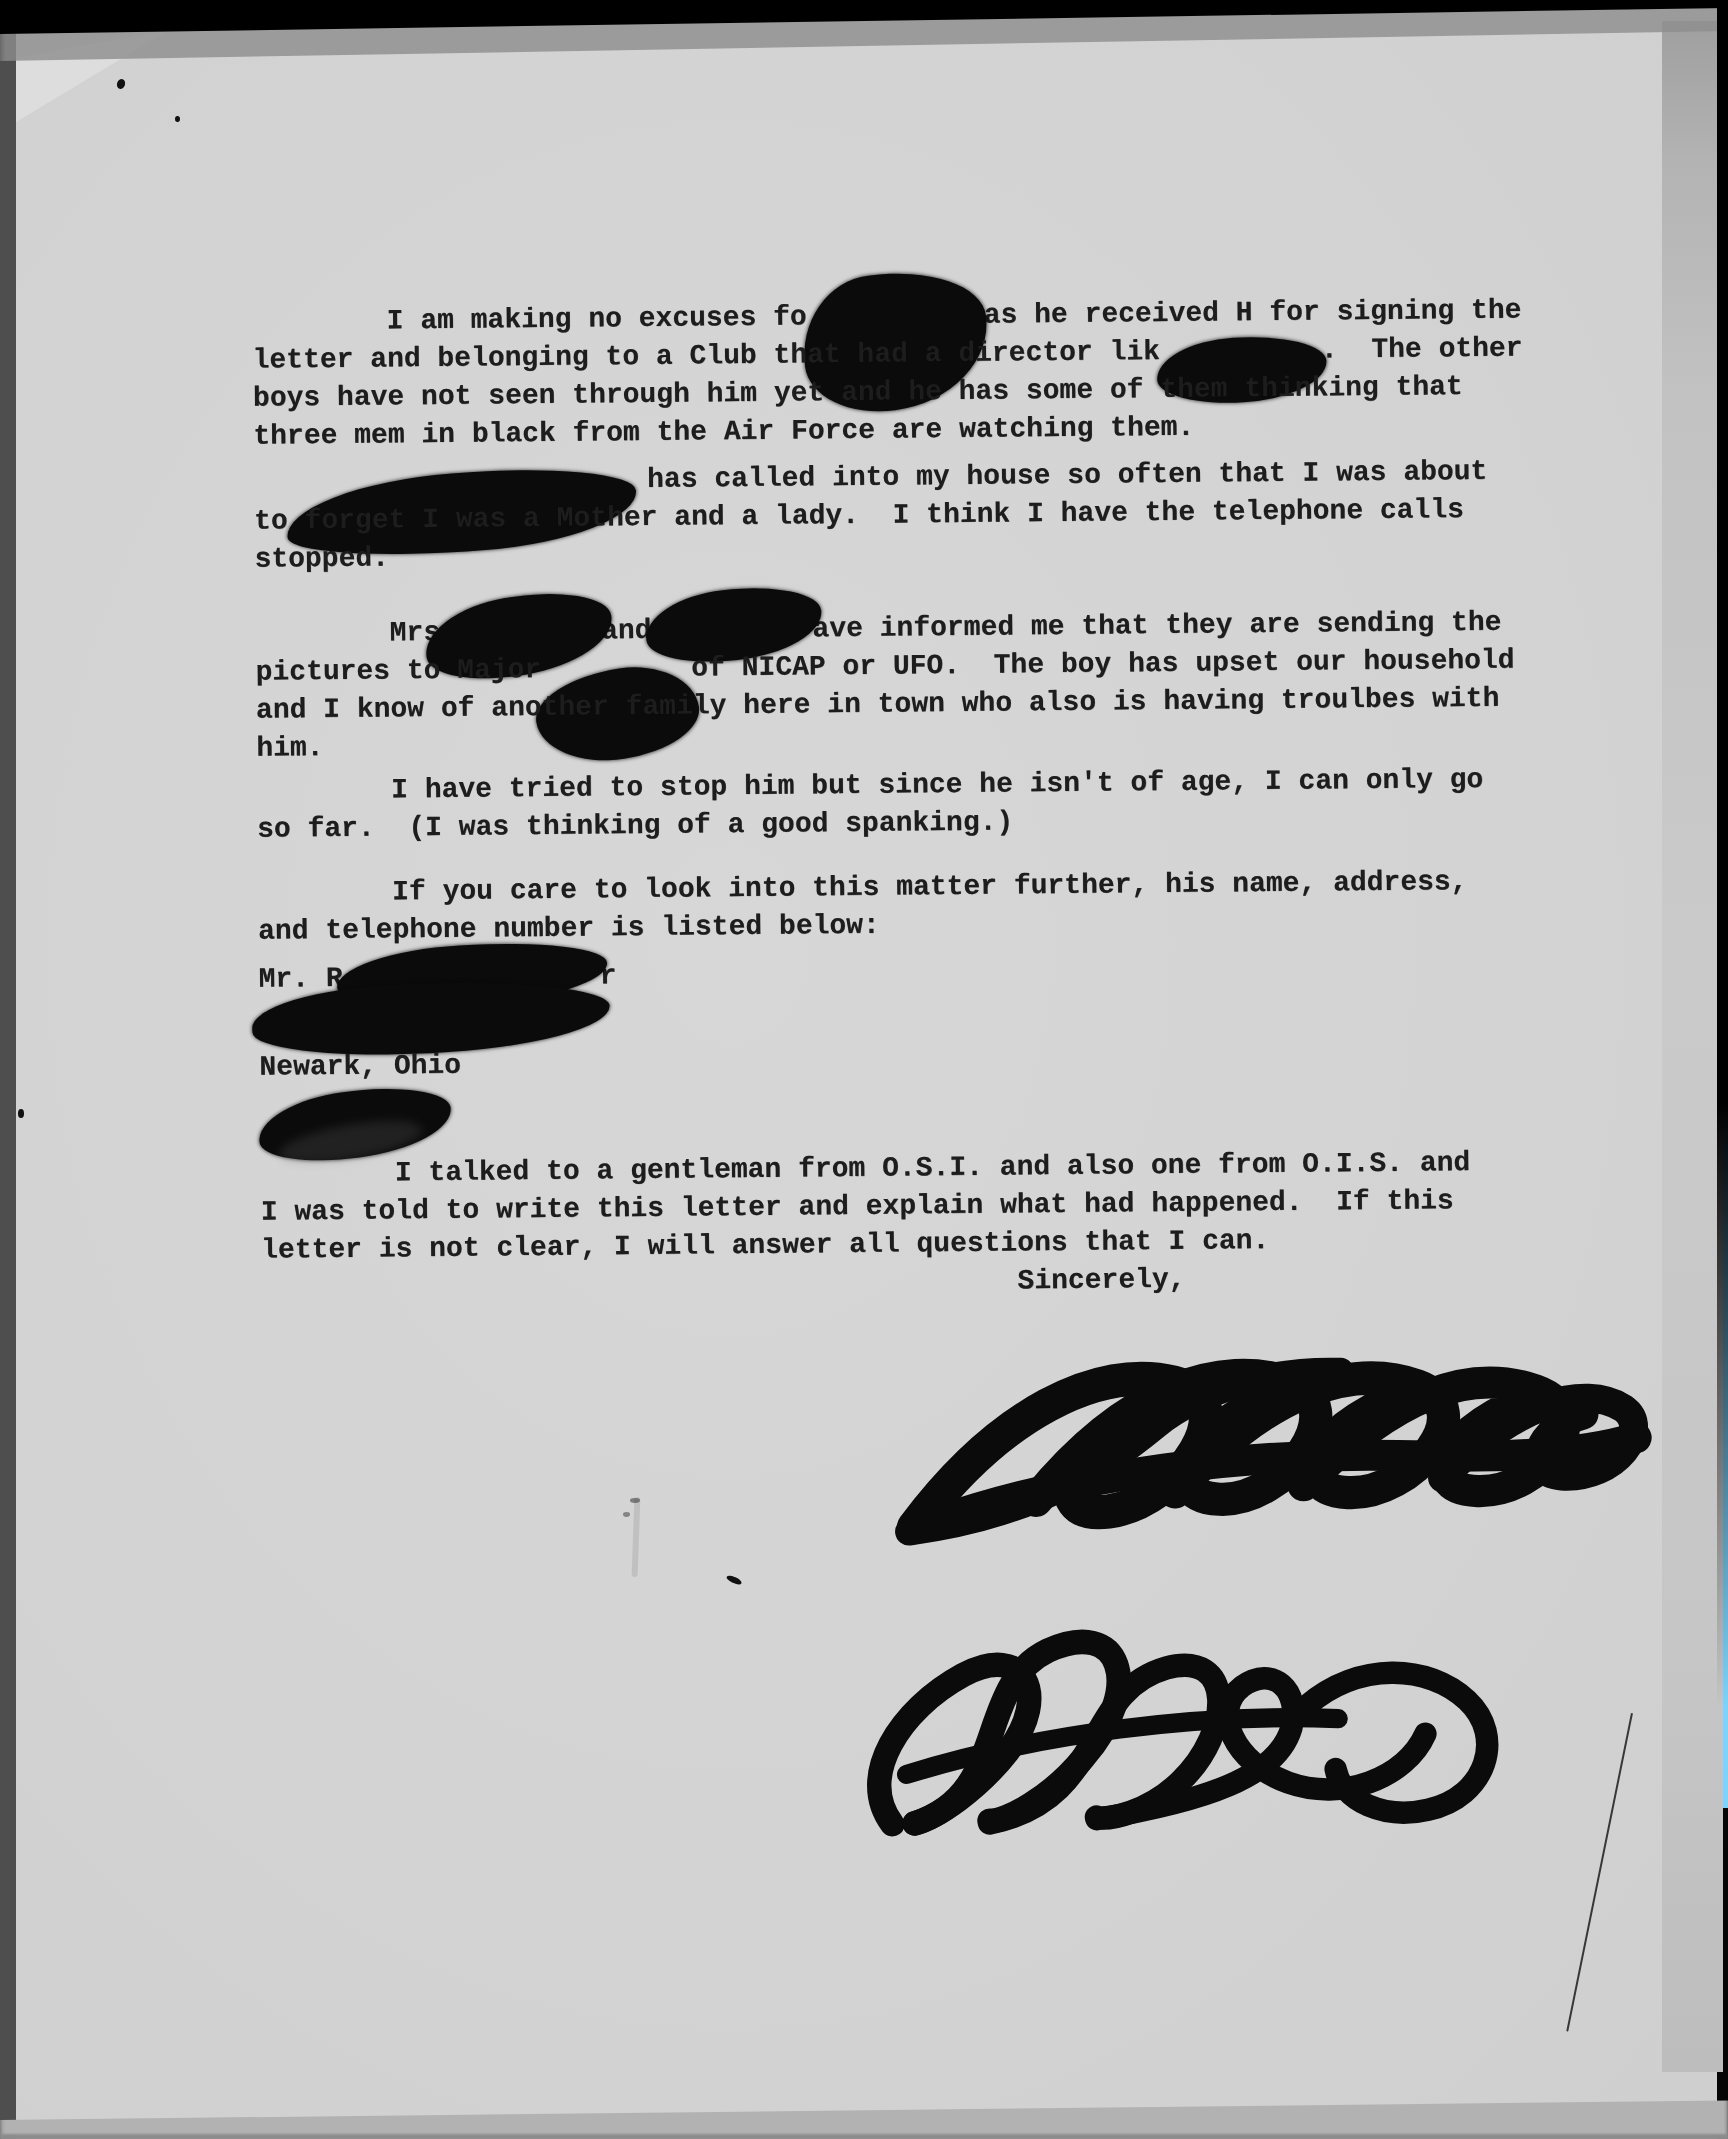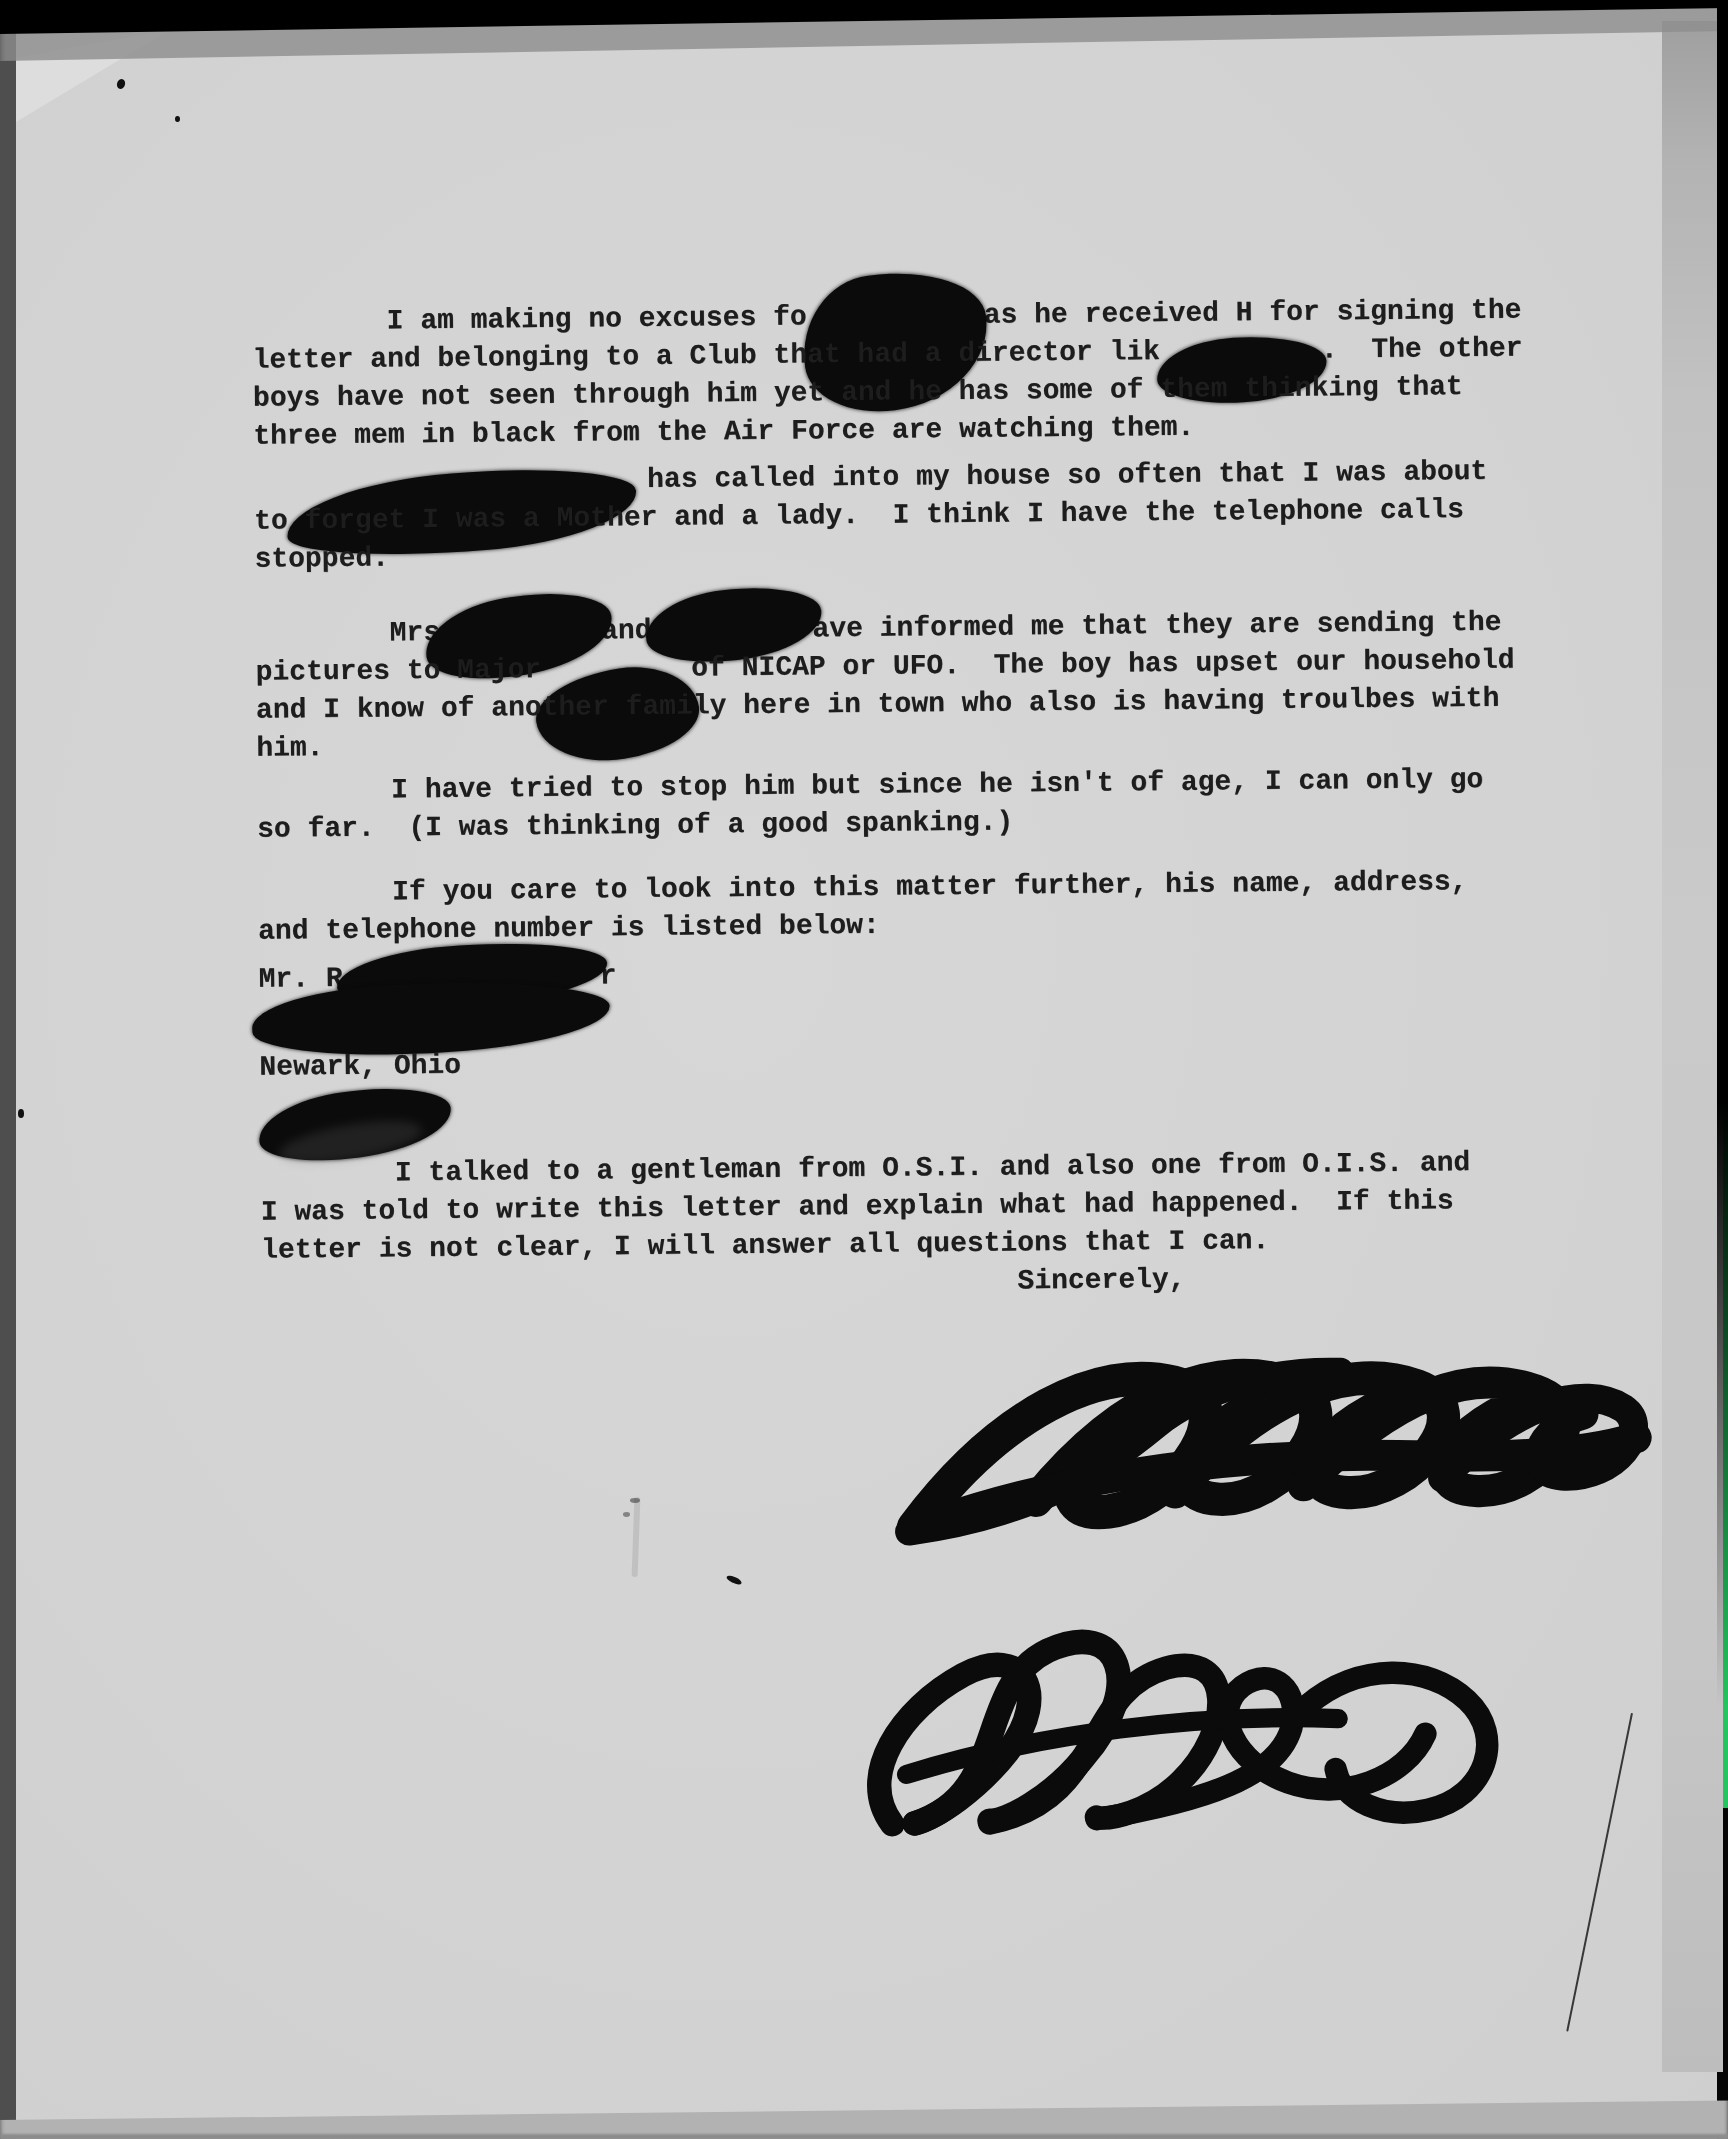--- a/index.html
+++ b/index.html
@@ -1,16 +1,16 @@
 <!DOCTYPE html>
 <html style="font-size:8.6px"><head>
 <meta charset="utf-8">
 <style>
   html,body{margin:0;padding:0;width:1729px;height:2140px;background:#060606;overflow:hidden;}
-  #scan{position:relative;width:1729px;height:1808px;background:#22c55e;}
+  #scan{position:relative;width:1729px;height:1808px;background:#7dd3fc;}
 
   
   #left-band{position:absolute;left:0;top:25px;width:16.6px;height:2115px;background:#4e4e4e;}
   #right-band{position:absolute;left:1662px;top:21.4px;width:61px;height:2051px;
     background:linear-gradient(180deg,#9f9f9f 0,#b3b3b3 139px,#c2c2c2 375px,#cacaca 45%,#c6c6c6 80%,#bdbdbd 100%);}
   #right-black{position:absolute;left:1717px;top:0;width:11.8px;height:1778px;
     background:linear-gradient(180deg,#000 0,#000 62%,rgba(0,0,0,0) 96%);}
 
   
   #paper{position:absolute;left:16px;top:6.4px;width:1701px;height:2134px;

